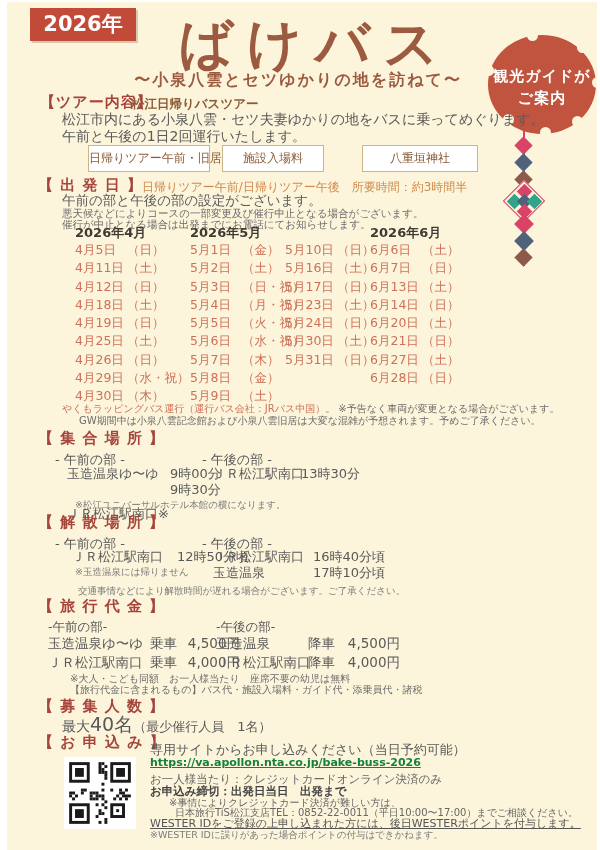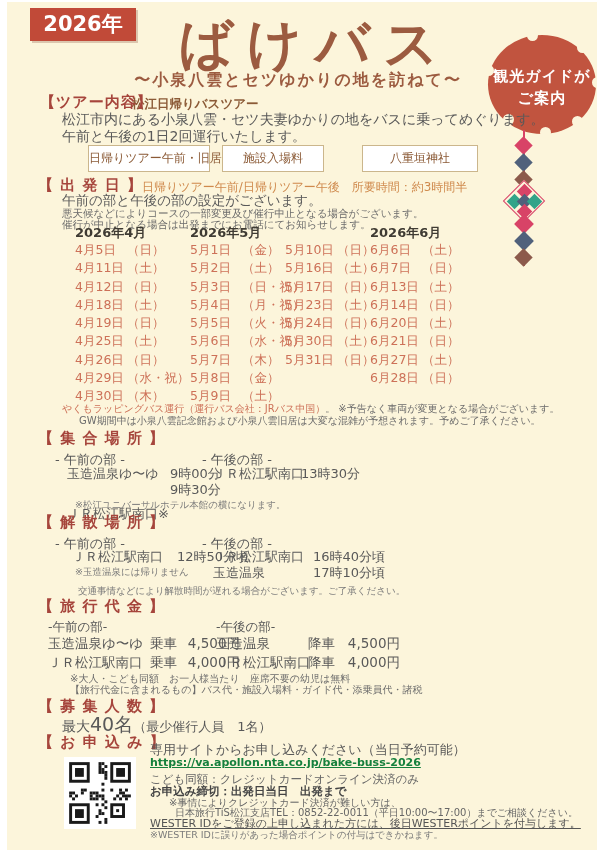--- a/index.html
+++ b/index.html
@@ -318,21 +318,21 @@
         <rect x="33.57142857142857" y="53.57142857142857" width="2.857142857142857" height="2.857142857142857"></rect>
         <rect x="36.42857142857143" y="53.57142857142857" width="2.857142857142857" height="2.857142857142857"></rect>
         <rect x="30.714285714285715" y="56.42857142857143" width="2.857142857142857" height="2.857142857142857"></rect>
         <rect x="39.285714285714285" y="59.285714285714285" width="2.857142857142857" height="2.857142857142857"></rect>
         <rect x="33.57142857142857" y="62.142857142857146" width="2.857142857142857" height="2.857142857142857"></rect>
         <rect x="39.285714285714285" y="62.142857142857146" width="2.857142857142857" height="2.857142857142857"></rect>
       </g>
   </svg>
   <div class="abs apply-line1" style="left:150px;top:741px;">専用サイトからお申し込みください（当日予約可能）</div>
   <div class="abs apply-url" style="left:150px;top:756px;">https://va.apollon.nta.co.jp/bake-buss-2026</div>
-  <div class="abs apply-line2" style="left:150px;top:772px;">こども同額：クレジットカードオンライン決済のみ</div>
+  <div class="abs apply-line2" style="left:150px;top:772px;">お一人様当たり：クレジットカードオンライン決済のみ</div>
   <div class="abs apply-line3" style="left:150px;top:784px;">お申込み締切：出発日当日　出発まで</div>
   <div class="abs apply-line4" style="left:150px;top:796px;">※事情によりクレジットカード決済が難しい方は、</div>
   <div class="abs apply-line4" style="left:156px;top:806px;">日本旅行TiS松江支店TEL：0852-22-0011（平日10:00〜17:00）までご相談ください。</div>
   <div class="abs apply-line6" style="left:150px;top:816px;">WESTER IDをご登録の上申し込まれた方には、後日WESTERポイントを付与します。</div>
   <div class="abs apply-line7" style="left:150px;top:829px;">※WESTER IDに誤りがあった場合ポイントの付与はできかねます。</div>
 
   <div class="edge" style="left:0;top:0;width:7px;height:850px;"></div>
   <div class="edge" style="left:597px;top:0;width:3px;height:850px;"></div>
   <div class="edge" style="left:0;top:0;width:600px;height:2px;"></div>
 </div>

